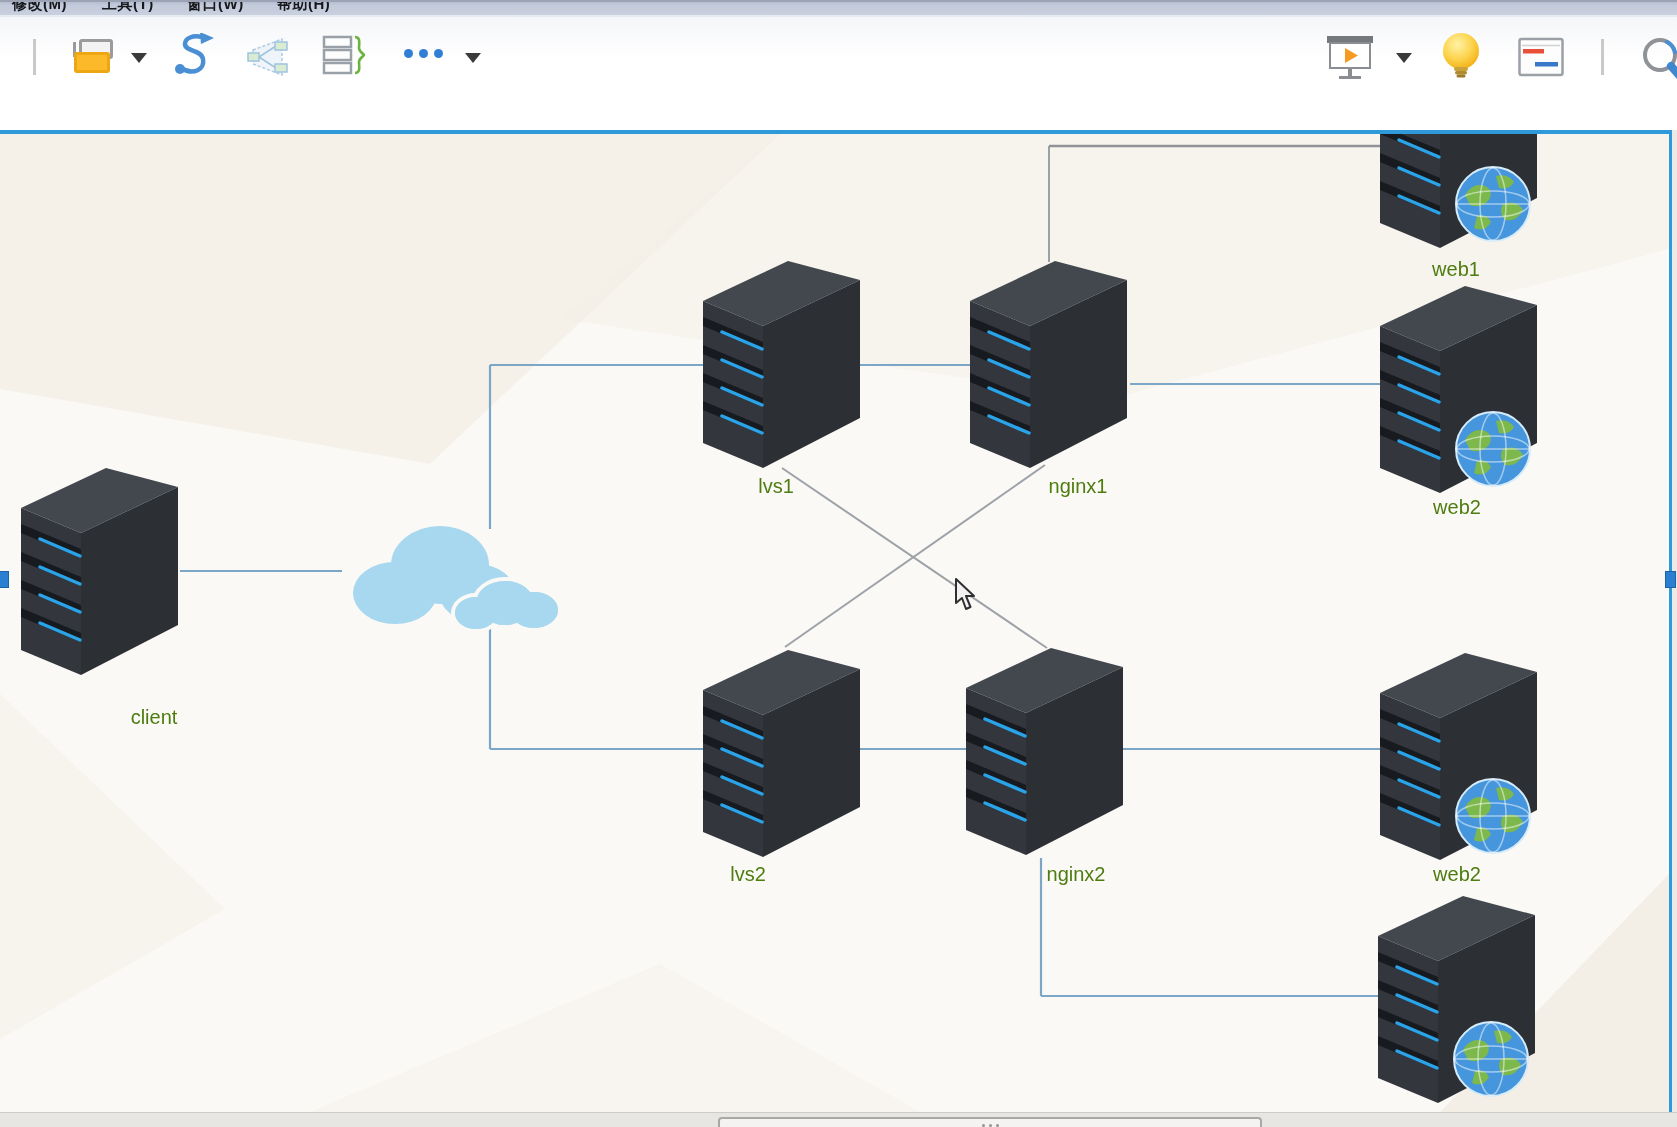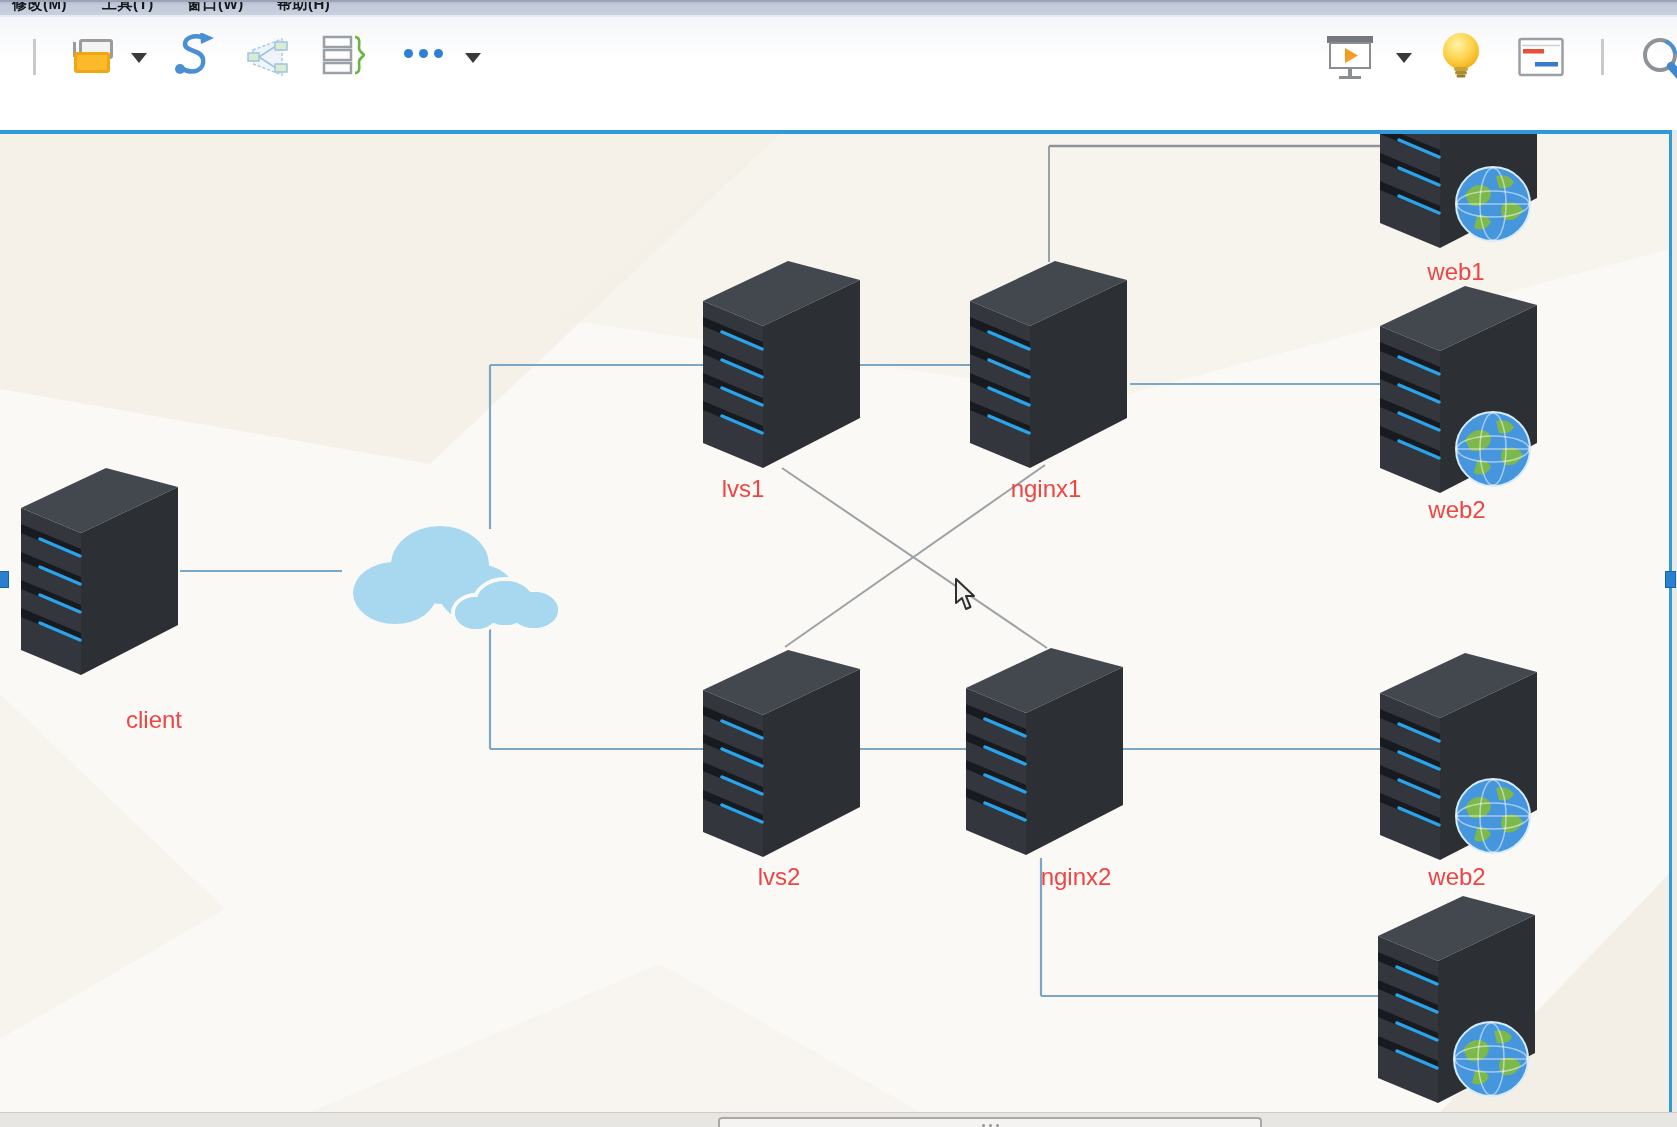--- a/index.html
+++ b/index.html
@@ -33,21 +33,21 @@
   .canvas-top-border{position:absolute;left:0;top:130px;width:1672px;height:4px;background:#2e9ad9;}
   .canvas-right-border{position:absolute;left:1669px;top:130px;width:3px;height:982px;background:#2e9ad9;}
   .right-strip{position:absolute;left:1672px;top:130px;width:5px;height:982px;background:#eceae7;}
   .canvas{
     position:absolute;left:0;top:134px;width:1669px;height:978px;overflow:hidden;
     background:#fbf9f6;
   }
   .decor-layer,.connector-layer{position:absolute;left:0;top:0;}
   .server-node{position:absolute;width:163px;height:212px;}
   .server-node .globe{position:absolute;left:76px;top:126px;}
-  .node-label{position:absolute;transform:translateX(-50%);font-size:24px;color:#ef4444;white-space:nowrap;}
+  .node-label{position:absolute;transform:translateX(-50%);font-size:20px;color:#4d7c0f;white-space:nowrap;}
   .cloud-node{position:absolute;}
   .cursor{position:absolute;}
   .sel-handle{position:absolute;width:9px;height:15px;background:#2b7fd0;border:1px solid #1b63a8;}
   
   .bottombar{position:absolute;left:0;top:1112px;width:1677px;height:15px;background:#e8e6e3;border-top:1px solid #ceccc9;}
   .hscroll-thumb{
     position:absolute;left:718px;top:4px;width:540px;height:12px;
     background:#f4f3f1;border:2px solid #aaa8a5;border-bottom:none;border-radius:4px 4px 0 0;
     display:flex;align-items:center;justify-content:center;gap:4px;
   }
@@ -437,23 +437,23 @@
     </g>
     <g stroke="rgba(255,255,255,0.5)" fill="none" stroke-width="1.5">
       <ellipse cx="40" cy="40" rx="36" ry="13"></ellipse>
       <ellipse cx="40" cy="40" rx="13" ry="36"></ellipse>
       <line x1="4" y1="40" x2="76" y2="40"></line>
     </g>
   </svg>
 </div>
 
   <span class="node-label" style="left:154px;top:572px">client</span>
-  <span class="node-label" style="left:743px;top:341px">lvs1</span>
-  <span class="node-label" style="left:1046px;top:341px">nginx1</span>
-  <span class="node-label" style="left:779px;top:729px">lvs2</span>
+  <span class="node-label" style="left:776px;top:341px">lvs1</span>
+  <span class="node-label" style="left:1078px;top:341px">nginx1</span>
+  <span class="node-label" style="left:748px;top:729px">lvs2</span>
   <span class="node-label" style="left:1076px;top:729px">nginx2</span>
   <span class="node-label" style="left:1456px;top:124px">web1</span>
   <span class="node-label" style="left:1457px;top:362px">web2</span>
   <span class="node-label" style="left:1457px;top:729px">web2</span>
 
   <div class="cursor" style="left:953px;top:444px">
     <svg width="28" height="34" viewBox="0 0 28 34">
       <polygon points="3,1 3,25 9,20 13,31 17.5,29 13,18 21,18" fill="#f2f2f2" stroke="#2f2f2f" stroke-width="2" stroke-linejoin="round"></polygon>
     </svg>
   </div>

